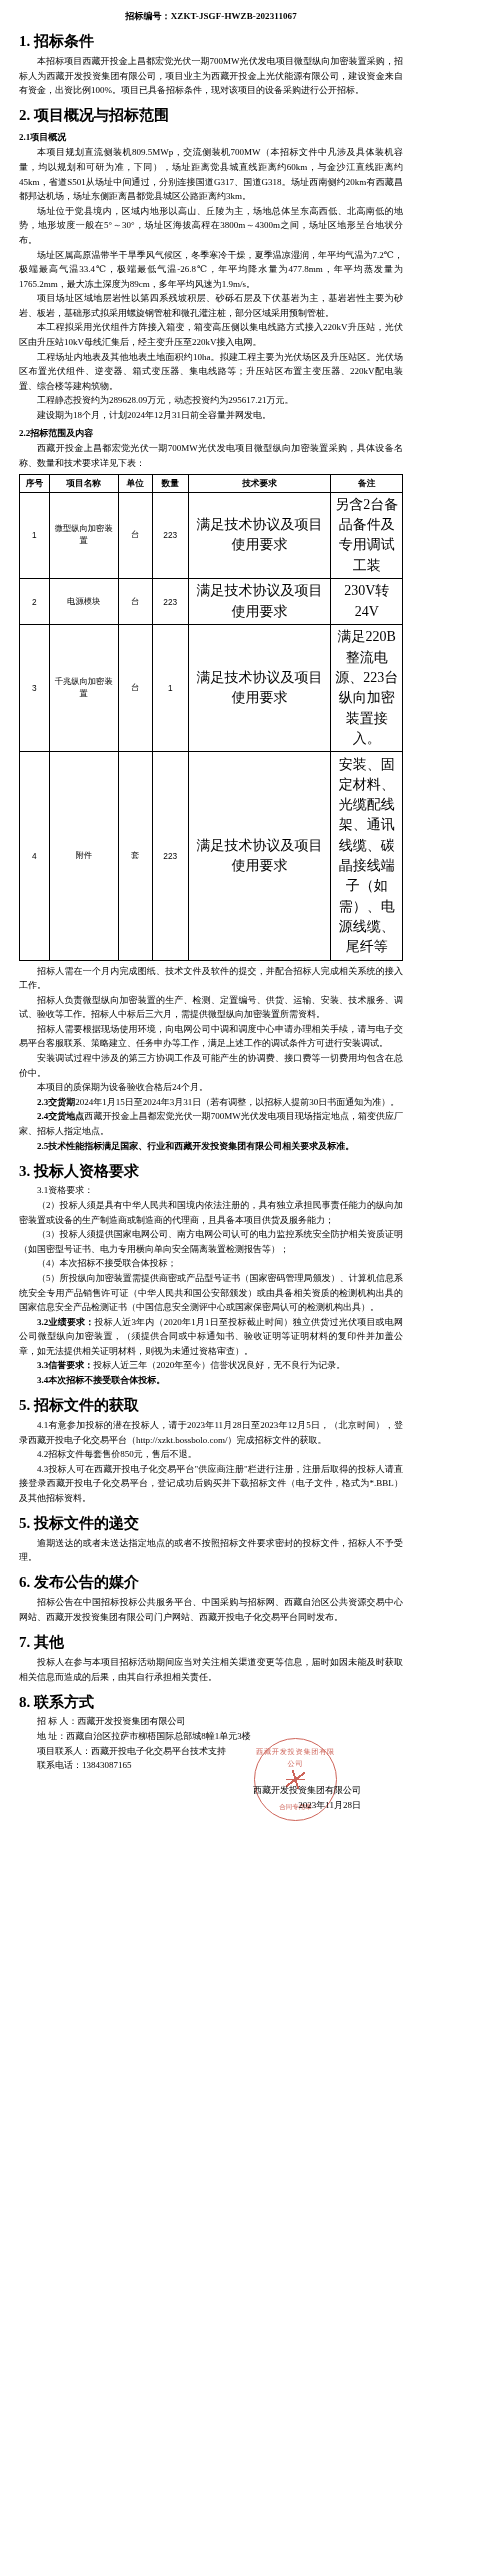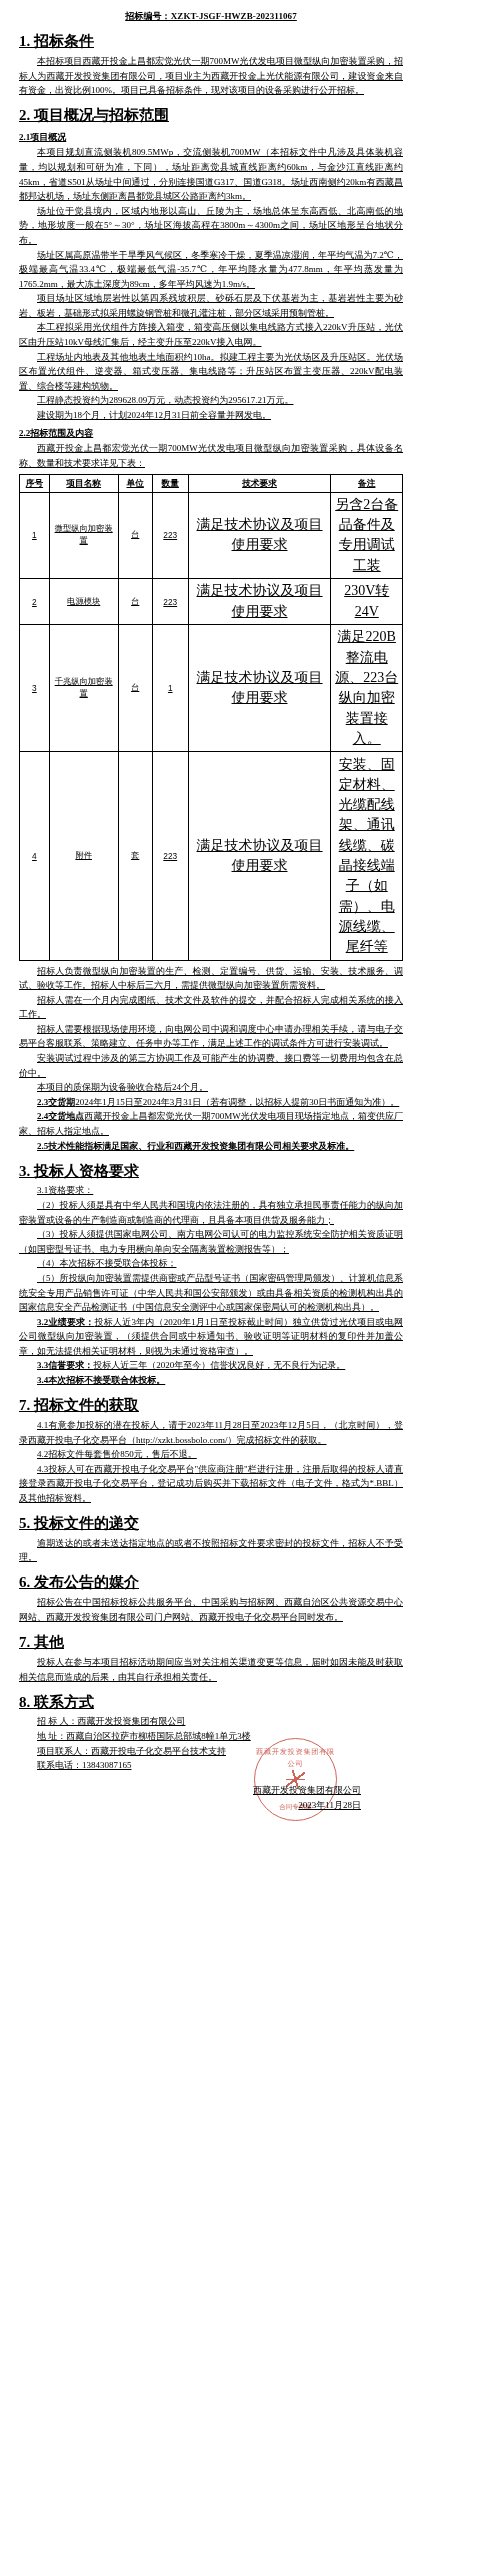--- a/index.html
+++ b/index.html
@@ -12,21 +12,20 @@
     font-family: "Liberation Serif", "DejaVu Serif", serif;
     color: #000000;
     font-size: 9px;
     line-height: 1.62;
   }
   .page {
     width: 422px;
     box-sizing: border-box;
     padding: 7.2px 19px 11.6px 19px;
     position: relative;
-    text-decoration: underline;
   }
   .bid-no {
     text-align: center;
     font-size: 9px;
     font-weight: bold;
     margin: 1.4px 0 7.2px 0;
     letter-spacing: 0.1px;
   }
   h2.sec {
     font-size: 15px;
@@ -151,21 +150,21 @@
   <div class="blk">
     <p class="para">本招标项目西藏开投金上昌都宏觉光伏一期700MW光伏发电项目微型纵向加密装置采购，招标人为西藏开发投资集团有限公司，项目业主为西藏开投金上光伏能源有限公司，建设资金来自有资金，出资比例100%。项目已具备招标条件，现对该项目的设备采购进行公开招标。</p>
   </div>
 
   <h2 class="sec">2. 项目概况与招标范围</h2>
 
   <h3 class="sub">2.1项目概况</h3>
   <div class="blk">
     <p class="para">本项目规划直流侧装机809.5MWp，交流侧装机700MW（本招标文件中凡涉及具体装机容量，均以规划和可研为准，下同），场址距离觉县城直线距离约60km，与金沙江直线距离约45km，省道S501从场址中间通过，分别连接国道G317、国道G318。场址西南侧约20km有西藏昌都邦达机场，场址东侧距离昌都觉县城区公路距离约3km。</p>
     <p class="para">场址位于觉县境内，区域内地形以高山、丘陵为主，场地总体呈东高西低、北高南低的地势，地形坡度一般在5°～30°，场址区海拔高程在3800m～4300m之间，场址区地形呈台地状分布。</p>
-    <p class="para">场址区属高原温带半干旱季风气候区，冬季寒冷干燥，夏季温凉湿润，年平均气温为7.2℃，极端最高气温33.4℃，极端最低气温-35.7℃，年平均降水量为477.8mm，年平均蒸发量为1765.2mm，最大冻土深度为89cm，多年平均风速为1.9m/s。</p>
+    <p class="para">场址区属高原温带半干旱季风气候区，冬季寒冷干燥，夏季温凉湿润，年平均气温为7.2℃，极端最高气温33.4℃，极端最低气温-26.8℃，年平均降水量为477.8mm，年平均蒸发量为1765.2mm，最大冻土深度为89cm，多年平均风速为1.9m/s。</p>
     <p class="para">项目场址区域地层岩性以第四系残坡积层、砂砾石层及下伏基岩为主，基岩岩性主要为砂岩、板岩，基础形式拟采用螺旋钢管桩和微孔灌注桩，部分区域采用预制管桩。</p>
     <p class="para">本工程拟采用光伏组件方阵接入箱变，箱变高压侧以集电线路方式接入220kV升压站，光伏区由升压站10kV母线汇集后，经主变升压至220kV接入电网。</p>
     <p class="para">工程场址内地表及其他地表土地面积约10ha。拟建工程主要为光伏场区及升压站区。光伏场区布置光伏组件、逆变器、箱式变压器、集电线路等；升压站区布置主变压器、220kV配电装置、综合楼等建构筑物。</p>
     <p class="para">工程静态投资约为289628.09万元，动态投资约为295617.21万元。</p>
     <p class="para">建设期为18个月，计划2024年12月31日前全容量并网发电。</p>
   </div>
 
   <h3 class="sub">2.2招标范围及内容</h3>
   <div class="blk">
     <p class="para">西藏开投金上昌都宏觉光伏一期700MW光伏发电项目微型纵向加密装置采购，具体设备名称、数量和技术要求详见下表：</p>
@@ -210,22 +209,22 @@
           <td>4</td>
           <td class="nm">附件</td>
           <td class="nm">套</td>
           <td>223</td>
           <td class="left">满足技术协议及项目使用要求</td>
           <td class="left">安装、固定材料、光缆配线架、通讯线缆、碳晶接线端子（如需）、电源线缆、尾纤等</td>
         </tr>
       </tbody>
     </table>
 
+    <p class="para">招标人需在一个月内完成图纸、技术文件及软件的提交，并配合招标人完成相关系统的接入工作。</p>
     <p class="para">招标人负责微型纵向加密装置的生产、检测、定置编号、供货、运输、安装、技术服务、调试、验收等工作。招标人中标后三六月，需提供微型纵向加密装置所需资料。</p>
-    <p class="para">招标人需在一个月内完成图纸、技术文件及软件的提交，并配合招标人完成相关系统的接入工作。</p>
     <p class="para">招标人需要根据现场使用环境，向电网公司中调和调度中心申请办理相关手续，请与电子交易平台客服联系、策略建立、任务申办等工作，满足上述工作的调试条件方可进行安装调试。</p>
     <p class="para">安装调试过程中涉及的第三方协调工作及可能产生的协调费、接口费等一切费用均包含在总价中。</p>
     <p class="para">本项目的质保期为设备验收合格后24个月。</p>
   </div>
 
   <div class="blk">
     <p class="para"><span class="b">2.3交货期</span><span>2024年1月15日至2024年3月31日（若有调整，以招标人提前30日书面通知为准）。</span></p>
   </div>
 
   <div class="blk">
@@ -251,21 +250,21 @@
   </div>
 
   <div class="blk">
     <p class="para"><span class="b">3.3信誉要求：</span><span>投标人近三年（2020年至今）信誉状况良好，无不良行为记录。</span></p>
   </div>
 
   <div class="blk">
     <p class="para b">3.4本次招标不接受联合体投标。</p>
   </div>
 
-  <h2 class="sec">7. 招标文件的获取</h2>
+  <h2 class="sec">5. 招标文件的获取</h2>
 
   <div class="blk">
     <p class="para"><span>4.1有意参加投标的潜在投标人，</span><span>请于2023年11月28日至2023年12月5日，（北京时间），登录西藏开投电子化交易平台（http://xzkt.bossbolo.com/）完成招标文件的获取。</span></p>
   </div>
 
   <div class="blk">
     <p class="para">4.2招标文件每套售价850元，售后不退。</p>
   </div>
 
   <div class="blk">

